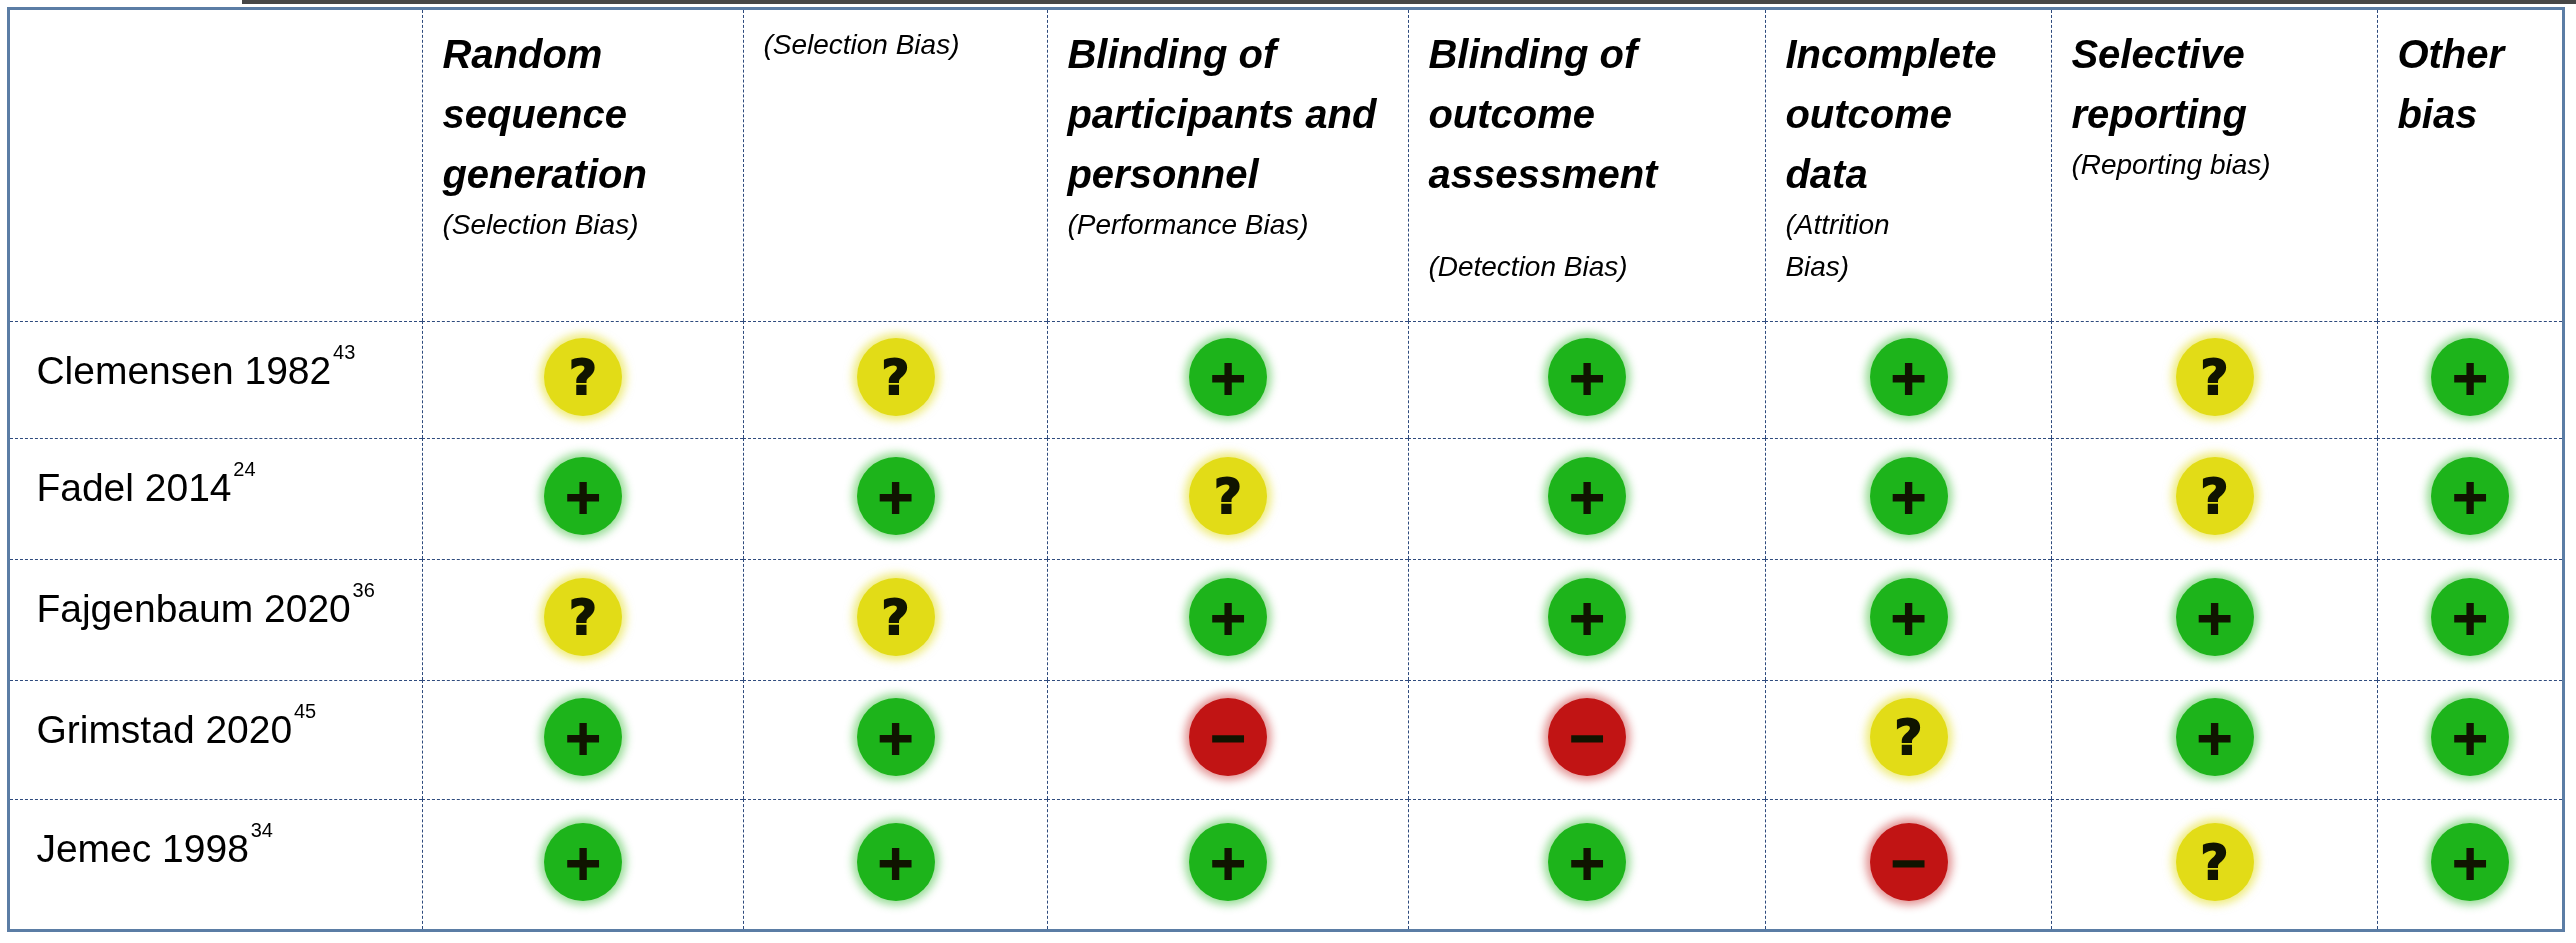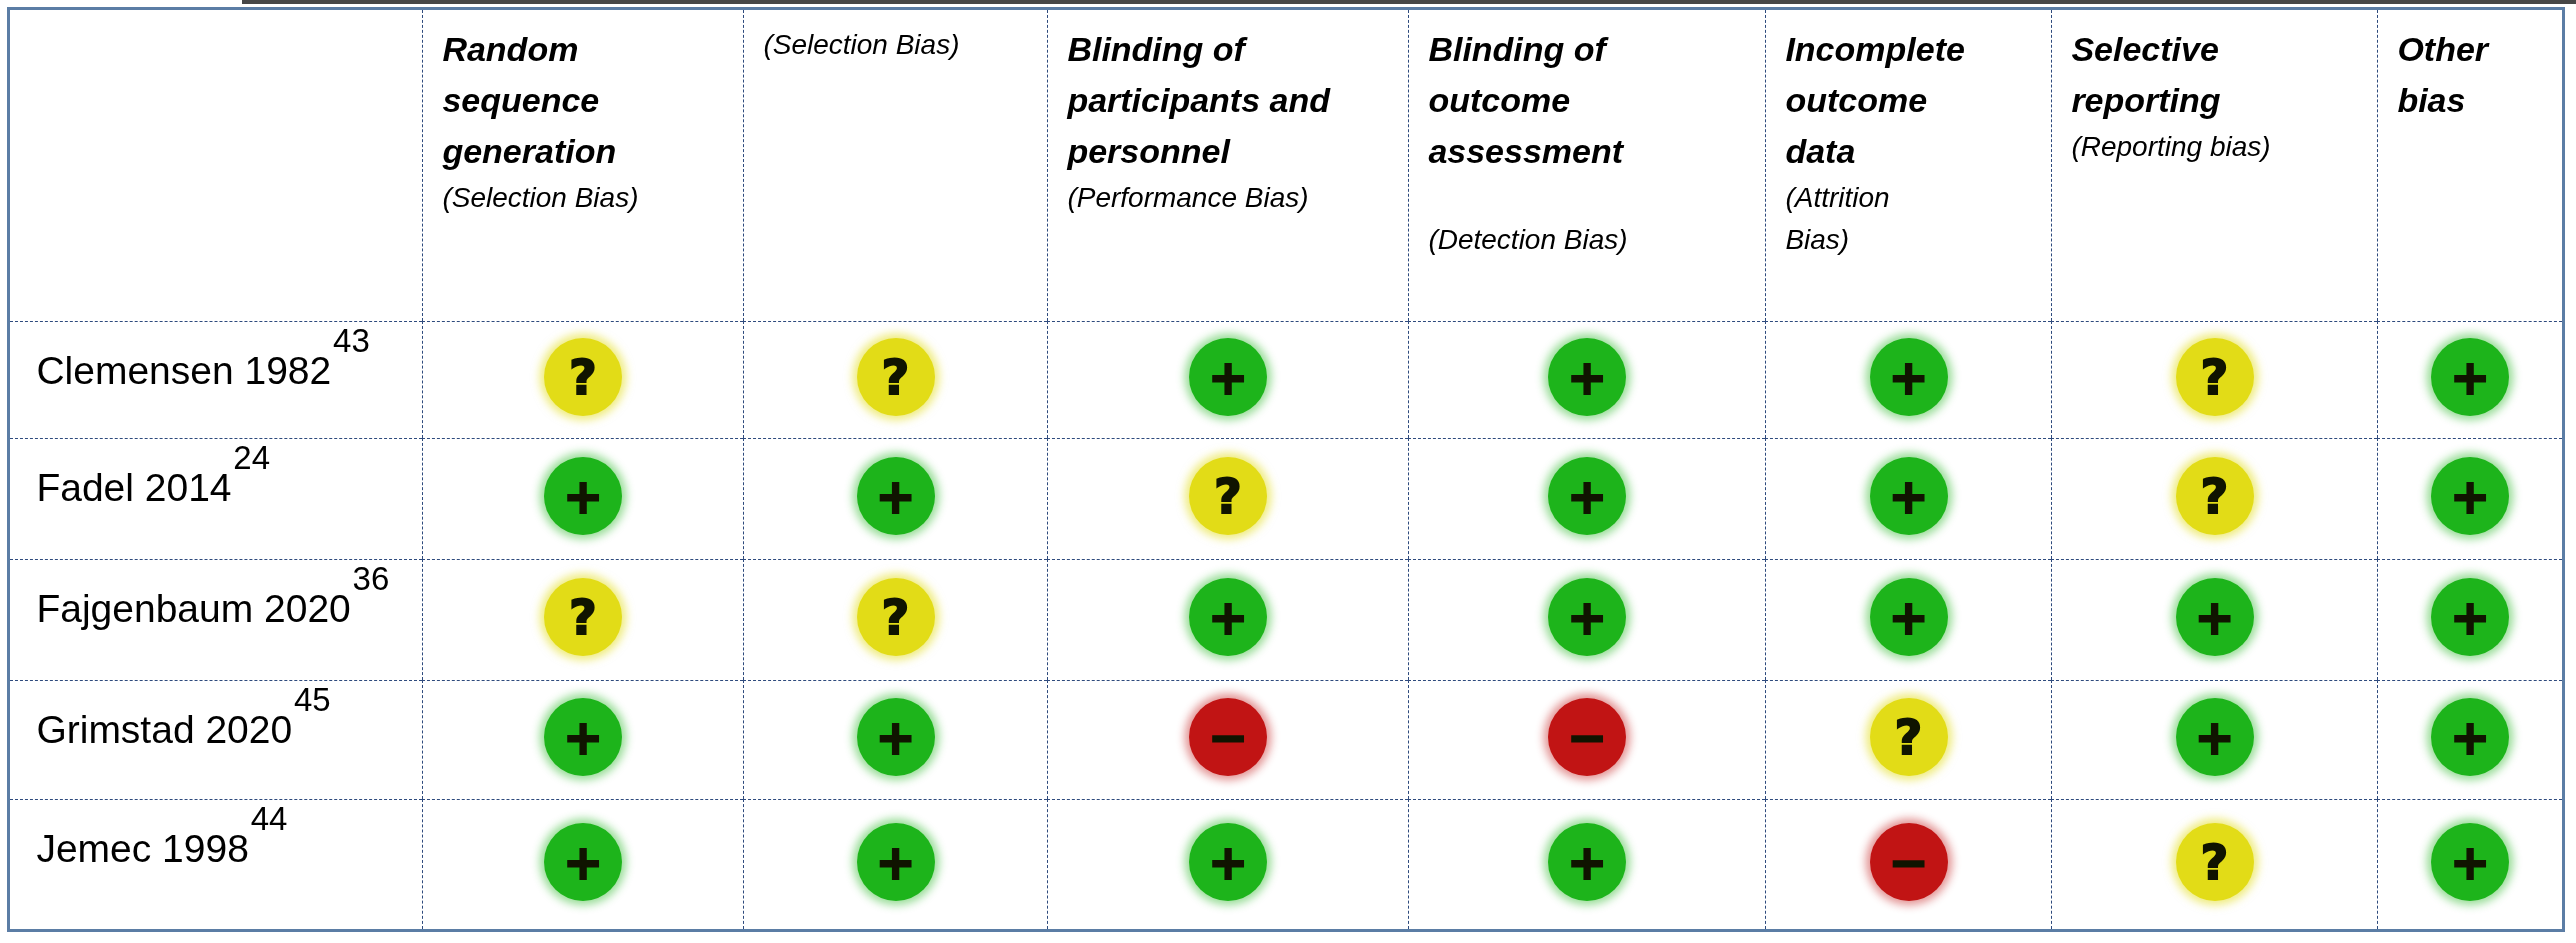--- a/index.html
+++ b/index.html
@@ -16,25 +16,25 @@
     display:grid;
     grid-template-columns:412px 321px 304px 361px 357px 286px 326px auto;
     grid-template-rows:311px 117px 121px 121px 119px auto;
   }
 
   .cell{box-sizing:border-box;border-left:1.8px dashed #2e4a7d;border-top:1.8px dashed #2e4a7d;overflow:hidden;}
   .first-col{border-left:none;}
   .header-row{border-top:none;}
 
   .hcell{padding:14px 12.3px 0 19.4px;}
-  .hlabel{font-style:italic;font-weight:700;font-size:34px;line-height:1.5;white-space:pre-line;}
+  .hlabel{font-style:italic;font-weight:700;font-size:40px;line-height:1.5;white-space:pre-line;}
   .hsub{font-style:italic;font-weight:400;font-size:28px;line-height:1.5;white-space:pre-line;}
 
   .label-cell{padding:25px 7px 0 26.4px;font-size:39px;line-height:1.25;font-weight:400;}
-  .label-cell sup{font-size:33px;line-height:0;position:relative;top:-0.55em;margin-left:1.8px;}
+  .label-cell sup{font-size:20px;line-height:0;position:relative;top:-0.55em;margin-left:1.8px;}
 
   .rating-cell{display:flex;align-items:center;justify-content:center;}
   .circle{width:78px;height:78px;border-radius:50%;display:flex;align-items:center;justify-content:center;margin-top:-5.3px;}
   .circle.low    {box-shadow:0 0 8.8px 4.4px rgba(29,179,27,.45);}
   .circle.unclear{box-shadow:0 0 8.8px 4.4px rgba(226,220,23,.55);}
   .circle.high   {box-shadow:0 0 8.8px 4.4px rgba(193,20,20,.45);}
   .sym{font-family:"DejaVu Sans","Liberation Sans",sans-serif;font-weight:900;font-size:48px;line-height:1;
        color:#101400;-webkit-text-stroke:1.8px #101400;}
 </style>
 </head>
@@ -220,21 +220,21 @@
     <div class="cell rating-cell">
       <div class="circle low" style="background: rgb(29, 180, 27);">
         <span class="sym">+</span>
       </div>
     </div>
     <div class="cell rating-cell">
       <div class="circle low" style="background: rgb(29, 180, 27);">
         <span class="sym">+</span>
       </div>
     </div>
-    <div class="cell label-cell first-col"><span>Jemec 1998</span><sup>44</sup></div>
+    <div class="cell label-cell first-col"><span>Jemec 1998</span><sup>34</sup></div>
     <div class="cell rating-cell">
       <div class="circle low" style="background: rgb(29, 180, 27);">
         <span class="sym">+</span>
       </div>
     </div>
     <div class="cell rating-cell">
       <div class="circle low" style="background: rgb(29, 180, 27);">
         <span class="sym">+</span>
       </div>
     </div>

